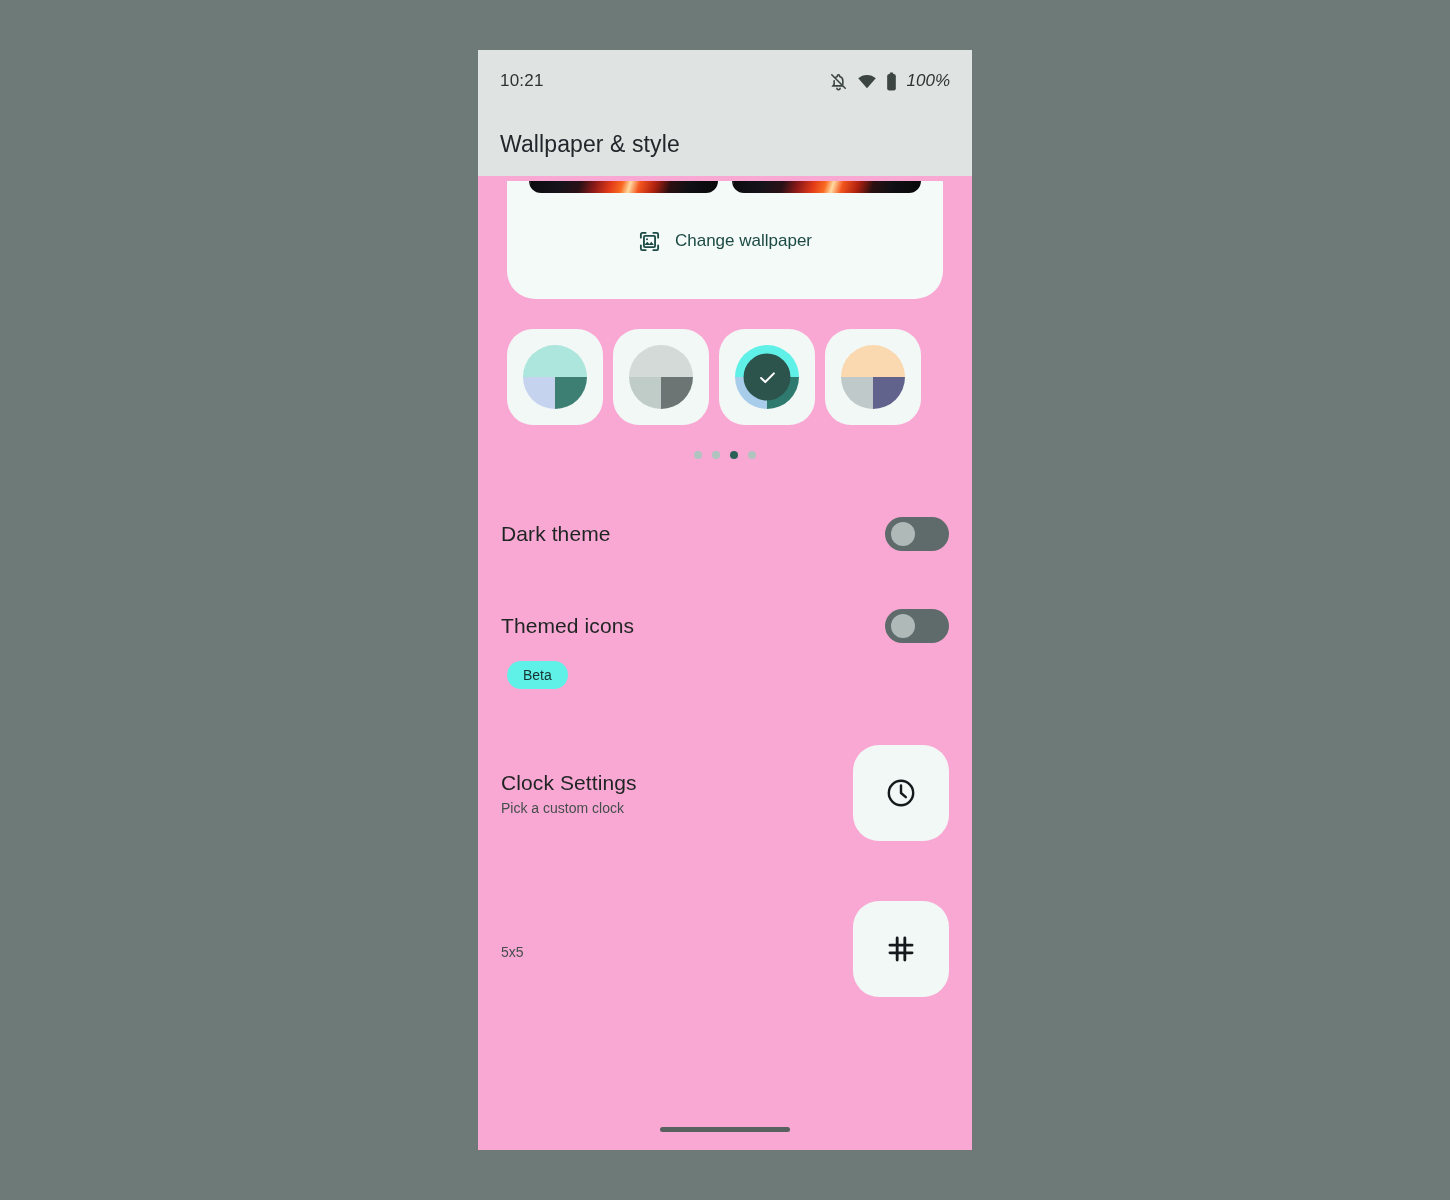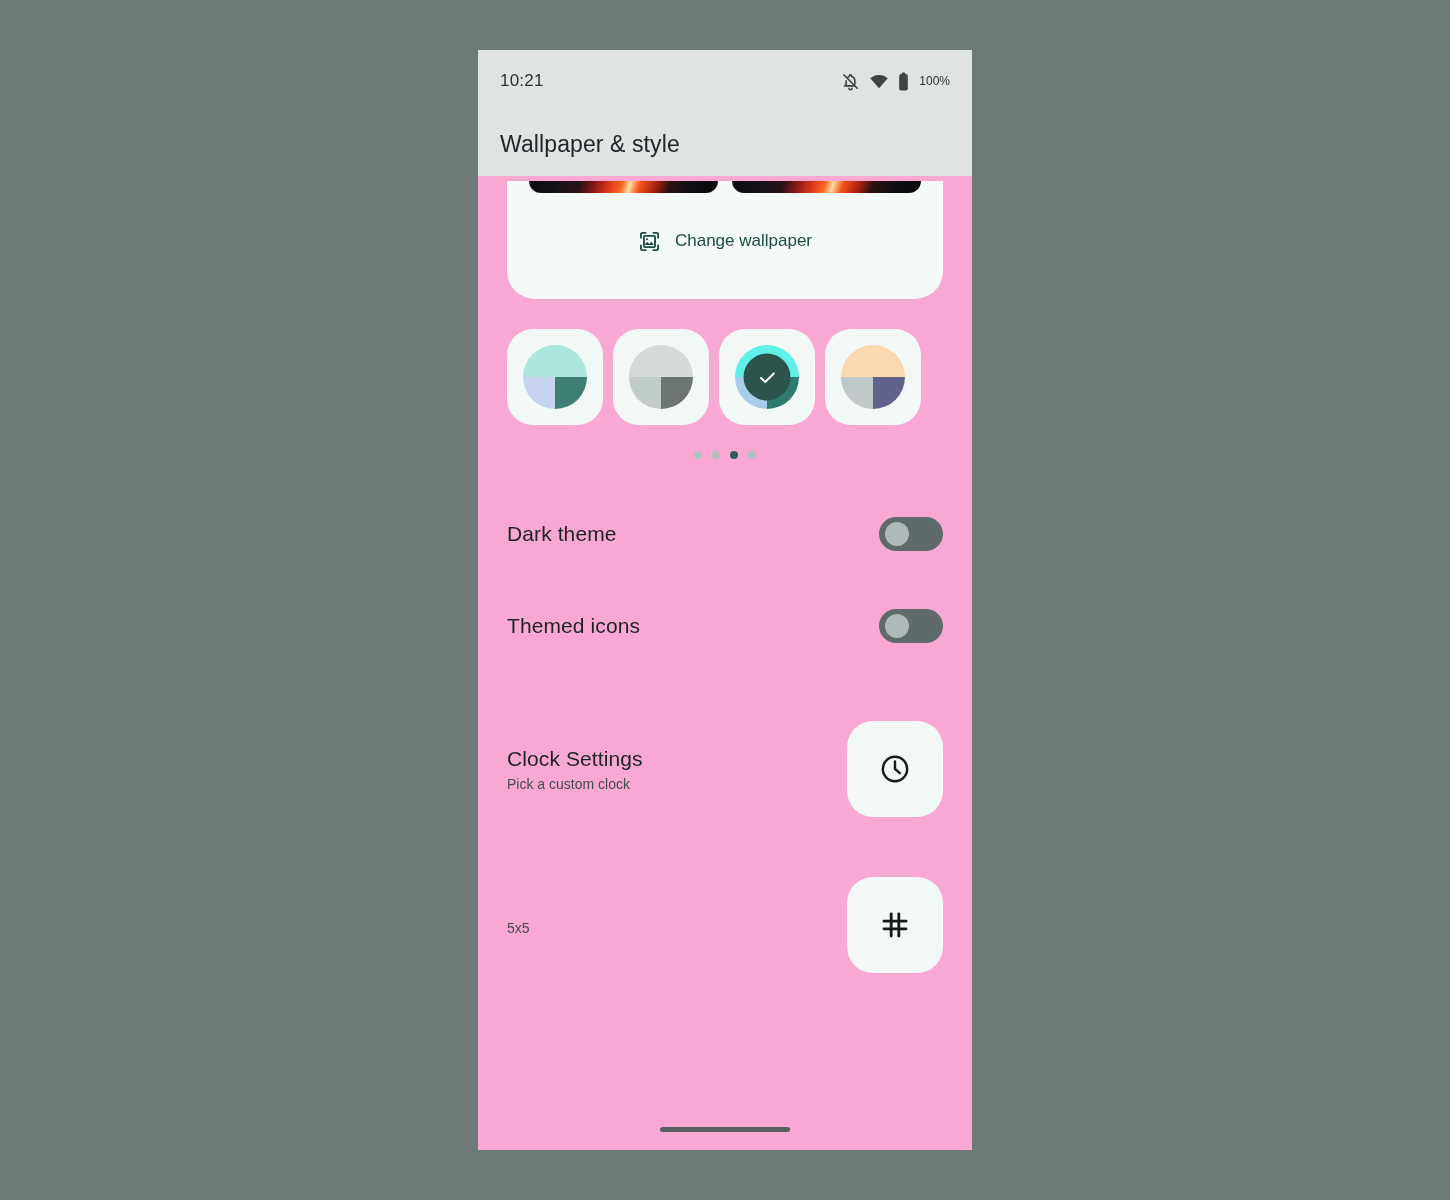--- a/index.html
+++ b/index.html
@@ -29,21 +29,21 @@
     position:relative;
   }
   #clock-time {
     font-size:17px; color:#2C3331; letter-spacing:.2px;
   }
   #status-icons {
     margin-left:auto;
     display:flex; align-items:center; gap:9px;
   }
   #status-icons svg { display:block; }
-  #battery-pct { font-size:12px; color:#2C3331; margin-left:1px; }
+  #battery-pct { font-size:17px; color:#2C3331; margin-left:1px;font-style:italic; }
 
   
   #appbar {
     background:#DFE4E2;
     height:64px;
     display:flex; align-items:center;
     padding:0 22px;
   }
   #page-title { font-size:23px; color:#21262A; font-weight:400; letter-spacing:.1px; }
 
@@ -132,21 +132,21 @@
   #pager-dots {
     display:flex; gap:10px; justify-content:center;
     margin-top:26px;
   }
   .pdot { width:8px; height:8px; border-radius:50%; background:#AFC3BF; }
   .pdot.act { background:#2B6157; }
 
   
   .srow {
     display:flex; align-items:center;
-    padding:0 29px;
+    padding:0 23px;
     min-height:78px;
     cursor:pointer;
   }
   .srow-texts { flex:1; }
   .srow-title { font-size:21px; color:#1E2422; font-weight:400; letter-spacing:.1px; }
   .srow-sub  { font-size:14px; color:#454E4C; margin-top:5px; }
 
   #row-dark { margin-top:36px; }
   #row-themed { margin-top:14px; }
 
@@ -307,20 +307,23 @@
     </div>
 
     <div class="srow" id="row-themed">
       <div class="srow-texts">
         <div class="srow-title">Themed icons</div>
       </div>
       <div class="toggle">
         <div class="knob"></div>
       </div>
     </div>
+    <div id="beta-wrap">
+      <span id="beta-pill">Beta</span>
+    </div>
 
     <div class="srow" id="row-clock">
       <div class="srow-texts">
         <div class="srow-title">Clock Settings</div>
         <div class="srow-sub">Pick a custom clock</div>
       </div>
       <div class="act-tile">
         <span>
           <svg width="34" height="34" viewBox="0 0 24 24" fill="none" stroke="#16191B" stroke-width="1.7" stroke-linecap="round" stroke-linejoin="round">
             <circle cx="12" cy="12" r="8.6"></circle>

